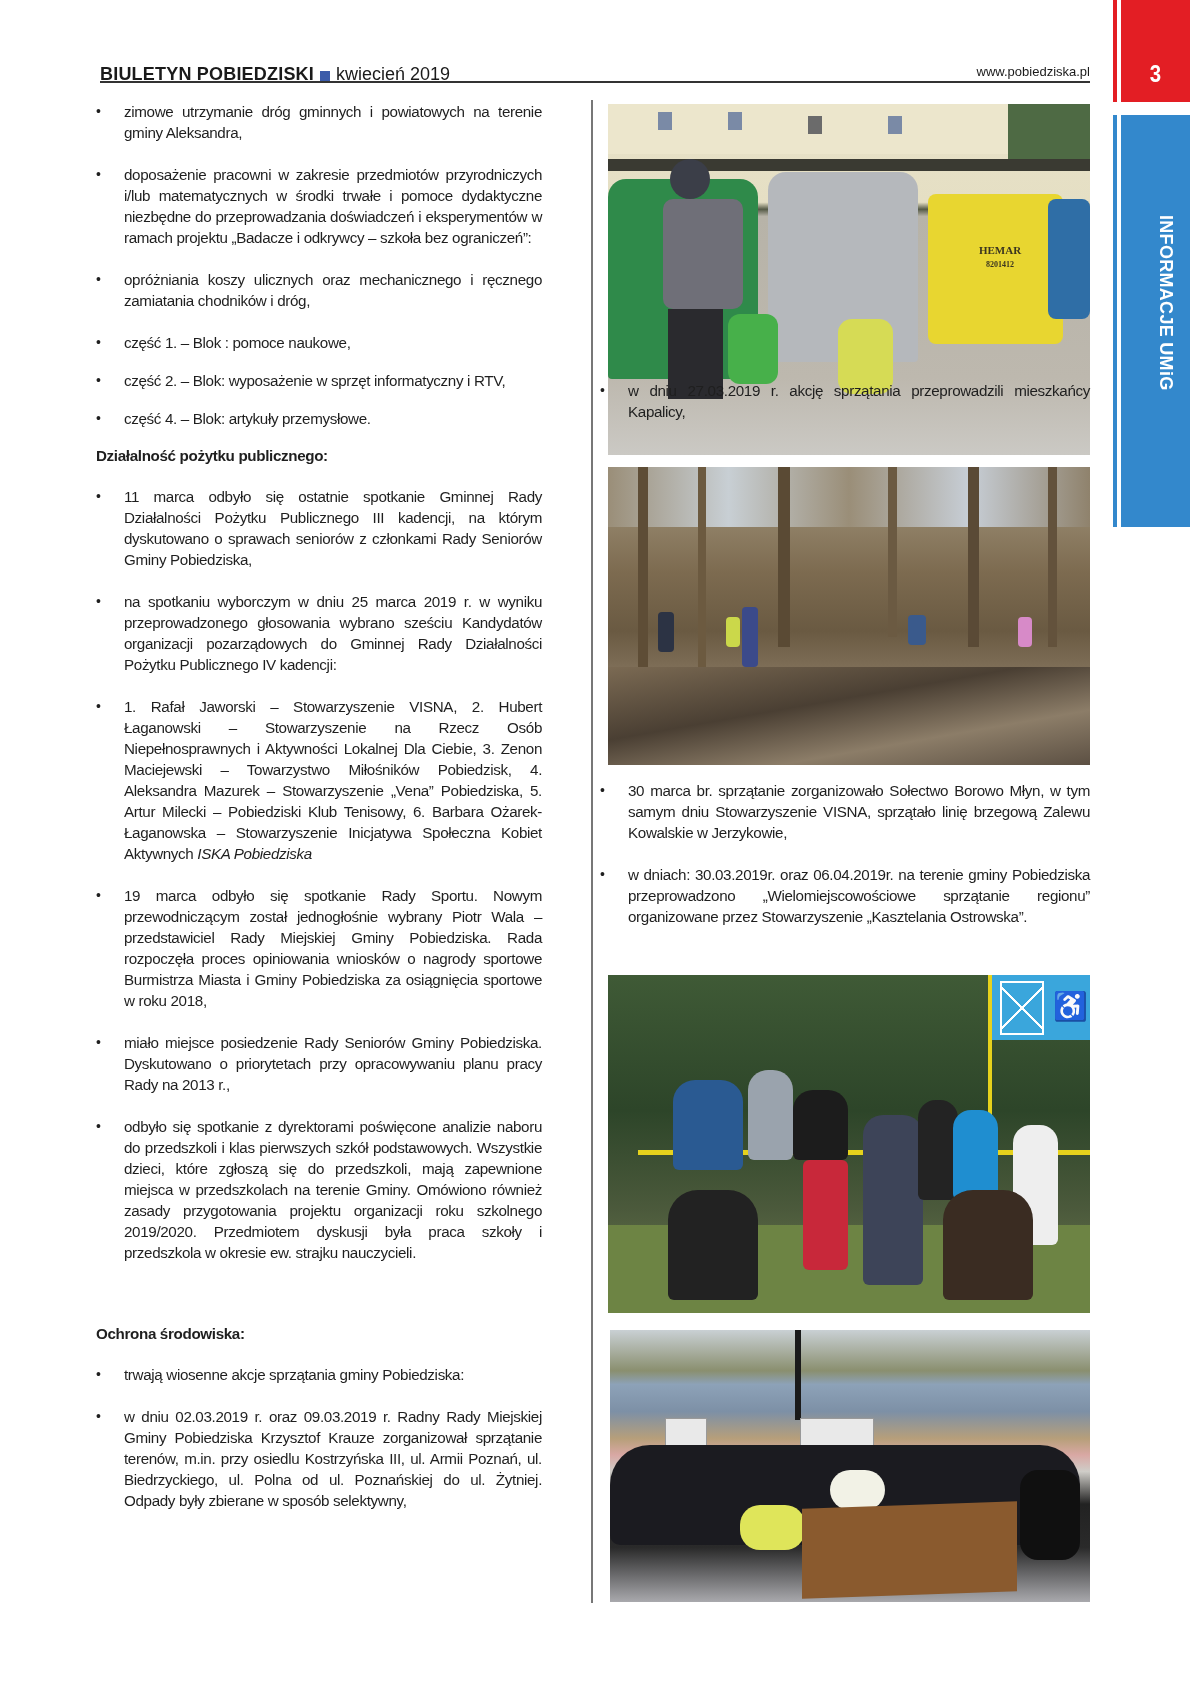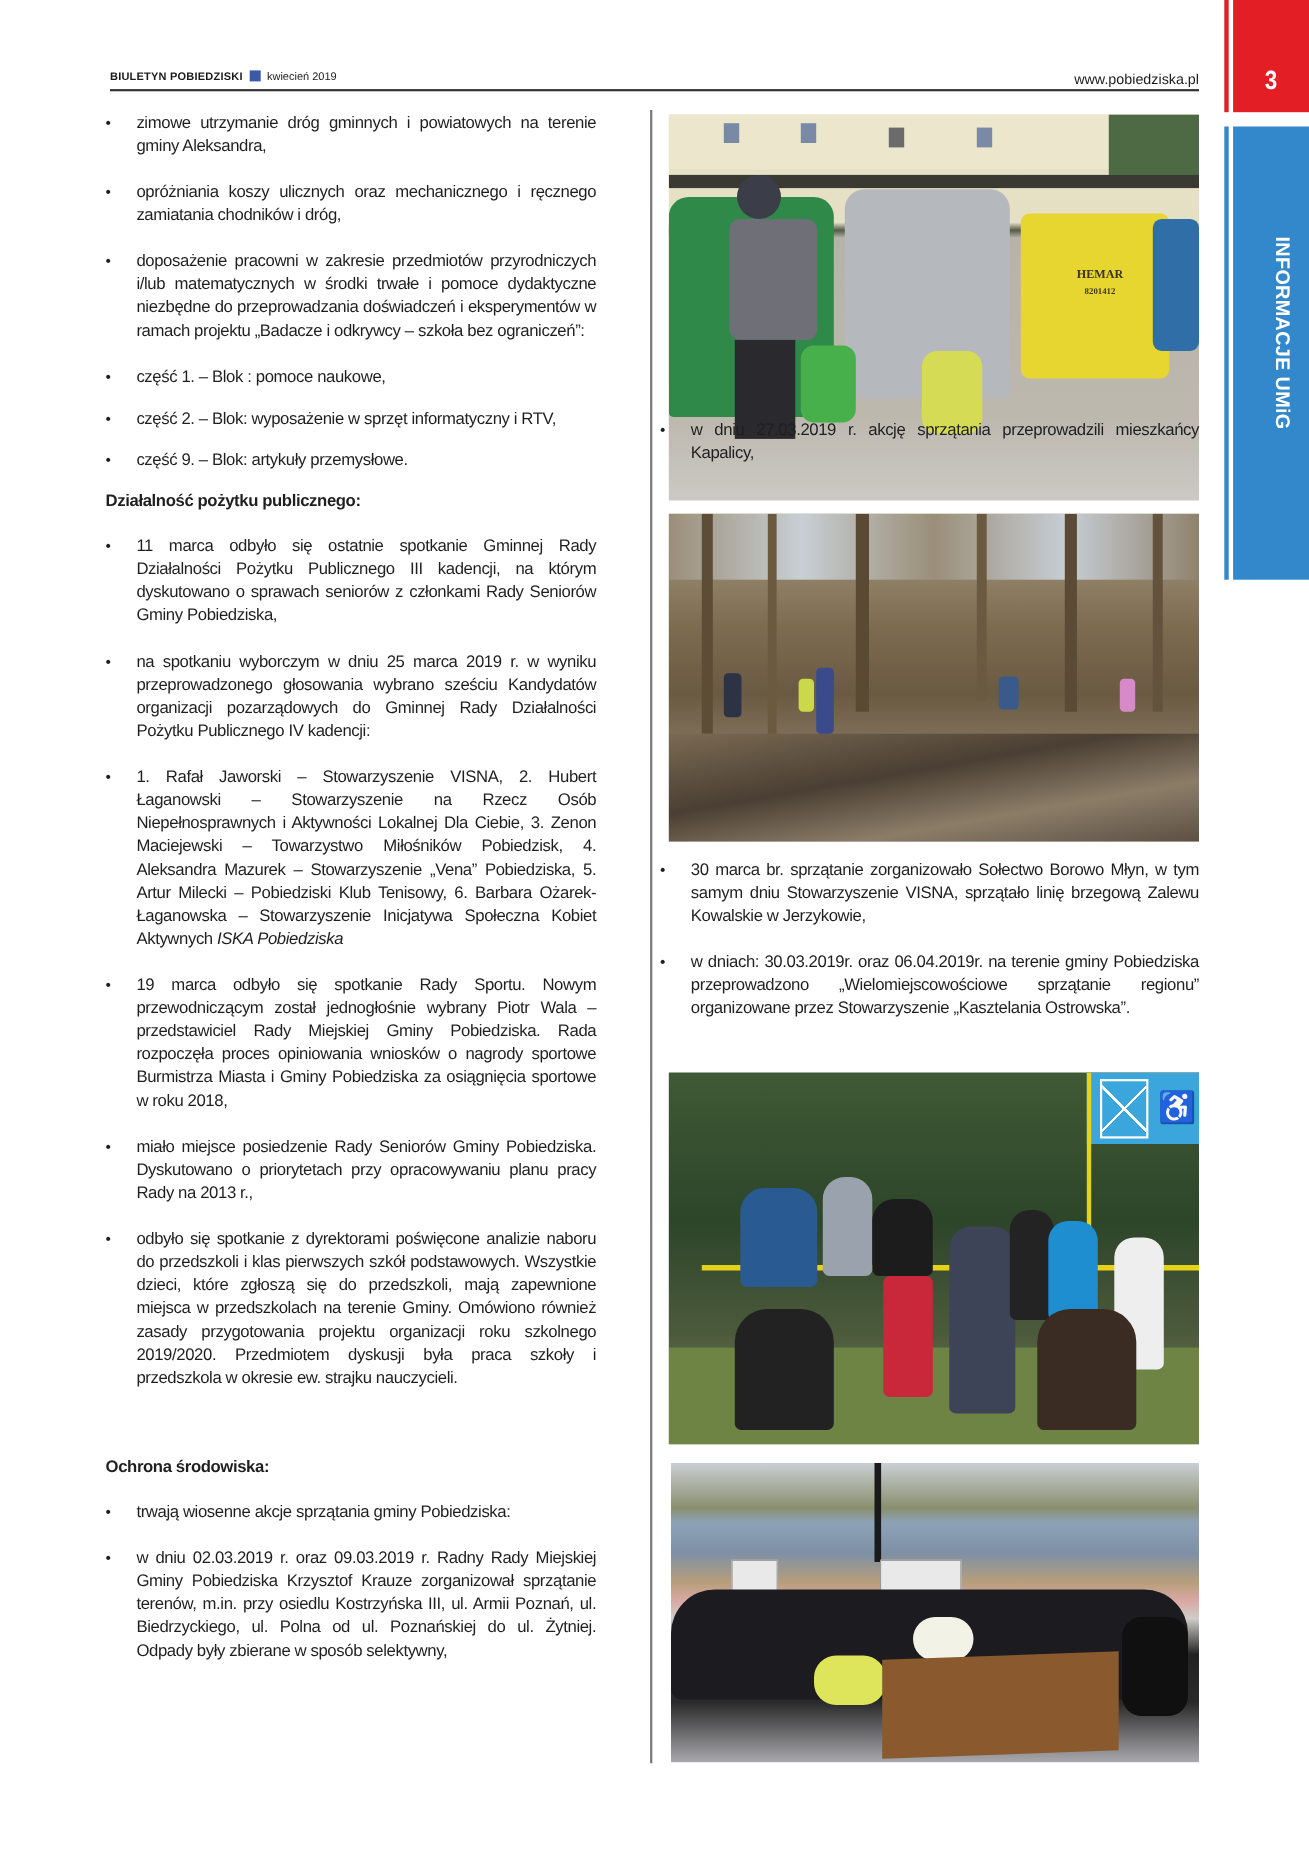--- a/index.html
+++ b/index.html
@@ -1,21 +1,21 @@
 <!DOCTYPE html>
 <html><head>
 <meta charset="utf-8">
 <style>
   html, body { margin:0; padding:0; background:#ffffff; }
   body { width:1190px; height:1683px; position:relative; overflow:hidden;
          font-family:"Liberation Sans", sans-serif; color:#1a1a1a; }
 
   
   .hdr { position:absolute; left:100px; top:60px; width:990px; height:22px; }
-  .hdr-left { position:absolute; left:0; top:4px; font-size:10px; white-space:nowrap;text-align:center; }
+  .hdr-left { position:absolute; left:0; top:4px; font-size:18px; white-space:nowrap;text-align:center; }
   .hdr-left b { font-weight:bold; letter-spacing:0.2px; }
   .hdr-sq { display:inline-block; width:10px; height:10px; background:#3b5ba9; margin:0 6px 0 6px; vertical-align:-1px; }
   .hdr-right { position:absolute; right:0; top:4px; font-size:13px; }
   .hdr-line { position:absolute; left:0; top:21px; width:990px; height:2px; background:#333; }
 
   
   .tab-red-stripe { position:absolute; left:1113px; top:0; width:4px; height:102px; background:#e31e24; }
   .tab-red { position:absolute; left:1121px; top:0; width:69px; height:102px; background:#e31e24; }
   .tab-red span { position:absolute; left:0; right:0; top:60px; text-align:center; color:#fff;
                   font-weight:bold; font-size:24px; font-family:"Liberation Sans", sans-serif; transform:scaleX(0.85); }
@@ -63,25 +63,25 @@
 </div>
 <div class="tab-blue-stripe"></div>
 <div class="tab-blue">
   <span>INFORMACJE UMiG</span>
 </div>
 
 <div class="col-div"></div>
 
 <div class="col col-left cond">
   <div class="item" style="margin-bottom:21px">zimowe utrzymanie dróg gminnych i powiatowych na terenie gminy Aleksandra,</div>
+  <div class="item" style="margin-bottom:21px">doposażenie pracowni w zakresie przedmiotów przyrodniczych i/lub matematycznych w środki trwałe i pomoce dydaktyczne niezbędne do przeprowadzania doświadczeń i eksperymentów w ramach projektu „Badacze i odkrywcy – szkoła bez ograniczeń”:</div>
   <div class="item" style="margin-bottom:21px">opróżniania koszy ulicznych oraz mechanicznego i ręcznego zamiatania chodników i dróg,</div>
-  <div class="item" style="margin-bottom:21px">doposażenie pracowni w zakresie przedmiotów przyrodniczych i/lub matematycznych w środki trwałe i pomoce dydaktyczne niezbędne do przeprowadzania doświadczeń i eksperymentów w ramach projektu „Badacze i odkrywcy – szkoła bez ograniczeń”:</div>
   <div class="item" style="margin-bottom:17px"> część 1. – Blok : pomoce naukowe,</div>
   <div class="item" style="margin-bottom:17px">część 2. – Blok: wyposażenie w sprzęt informatyczny i RTV,</div>
-  <div class="item" style="margin-bottom:16px">część 9. – Blok: artykuły przemysłowe.</div>
+  <div class="item" style="margin-bottom:16px">część 4. – Blok: artykuły przemysłowe.</div>
 
   <div class="head" style="margin-bottom:20px">Działalność pożytku publicznego:</div>
   <div class="item" style="margin-bottom:21px">11 marca odbyło się ostatnie spotkanie Gminnej Rady Działalności Pożytku Publicznego III kadencji, na którym dyskutowano o sprawach seniorów  z członkami Rady Seniorów Gminy Pobiedziska,</div>
   <div class="item" style="margin-bottom:21px">na spotkaniu wyborczym w dniu 25 marca 2019 r. w wyniku przeprowadzonego głosowania wybrano sześciu Kandydatów organizacji pozarządowych do Gminnej Rady Działalności Pożytku Publicznego IV kadencji:</div>
   <div class="item" style="margin-bottom:21px"><span>1. Rafał Jaworski – Stowarzyszenie VISNA,  2. Hubert Łaganowski – Stowarzyszenie na Rzecz Osób Niepełnosprawnych i Aktywności Lokalnej Dla Ciebie, 3. Zenon Maciejewski – Towarzystwo Miłośników Pobiedzisk, 4. Aleksandra Mazurek – Stowarzyszenie „Vena” Pobiedziska, 5. Artur Milecki – Pobiedziski Klub Tenisowy, 6. Barbara Ożarek-Łaganowska – Stowarzyszenie Inicjatywa Społeczna Kobiet Aktywnych </span><i>ISKA Pobiedziska</i></div>
   <div class="item" style="margin-bottom:21px">19 marca odbyło się spotkanie Rady Sportu. Nowym przewodniczącym został jednogłośnie wybrany Piotr Wala – przedstawiciel Rady Miejskiej Gminy Pobiedziska. Rada rozpoczęła proces opiniowania wniosków o nagrody sportowe Burmistrza Miasta i Gminy Pobiedziska za osiągnięcia sportowe w roku 2018,</div>
   <div class="item" style="margin-bottom:21px">miało miejsce posiedzenie Rady Seniorów Gminy Pobiedziska. Dyskutowano o priorytetach przy opracowywaniu planu pracy Rady na 2013 r.,</div>
   <div class="item" style="margin-bottom:60px">odbyło się spotkanie z dyrektorami poświęcone analizie naboru do przedszkoli i klas pierwszych szkół podstawowych. Wszystkie dzieci, które zgłoszą się do przedszkoli, mają zapewnione miejsca w przedszkolach na terenie Gminy. Omówiono również zasady przygotowania projektu organizacji roku szkolnego 2019/2020. Przedmiotem dyskusji była praca szkoły i przedszkola w okresie ew. strajku nauczycieli.</div>
 
   <div class="head" style="margin-bottom:20px">Ochrona środowiska:</div>

